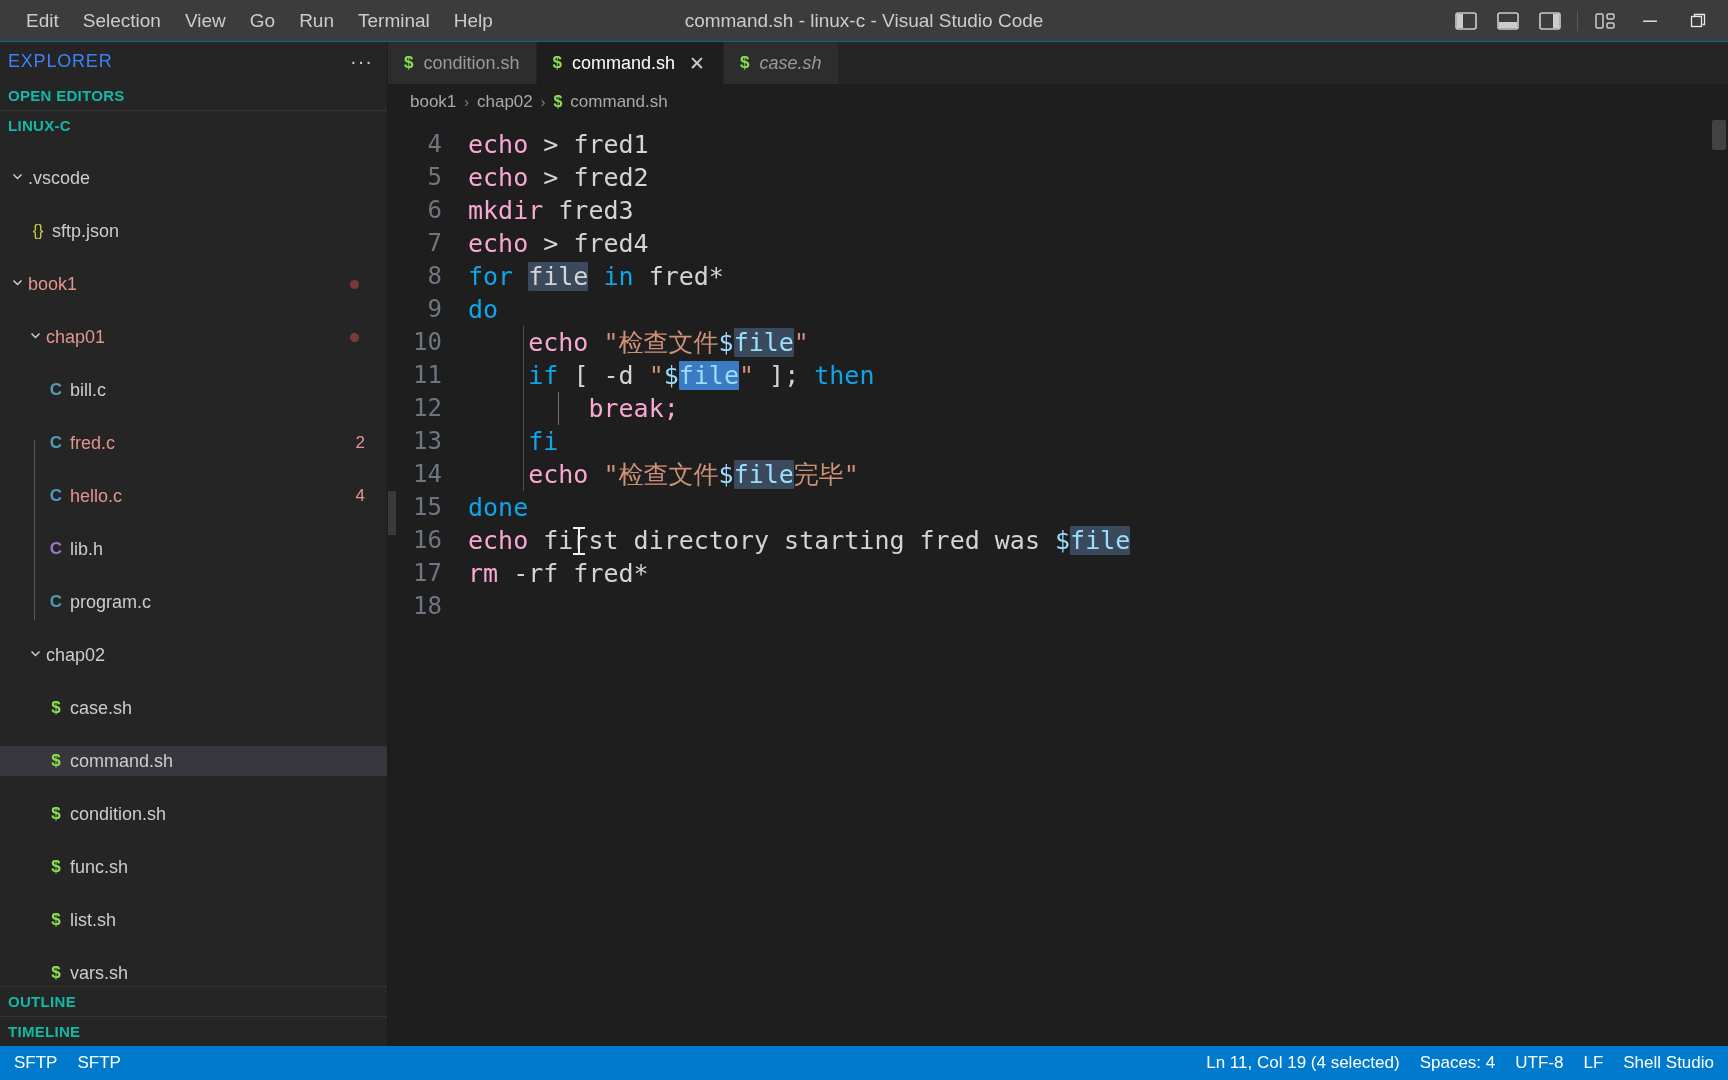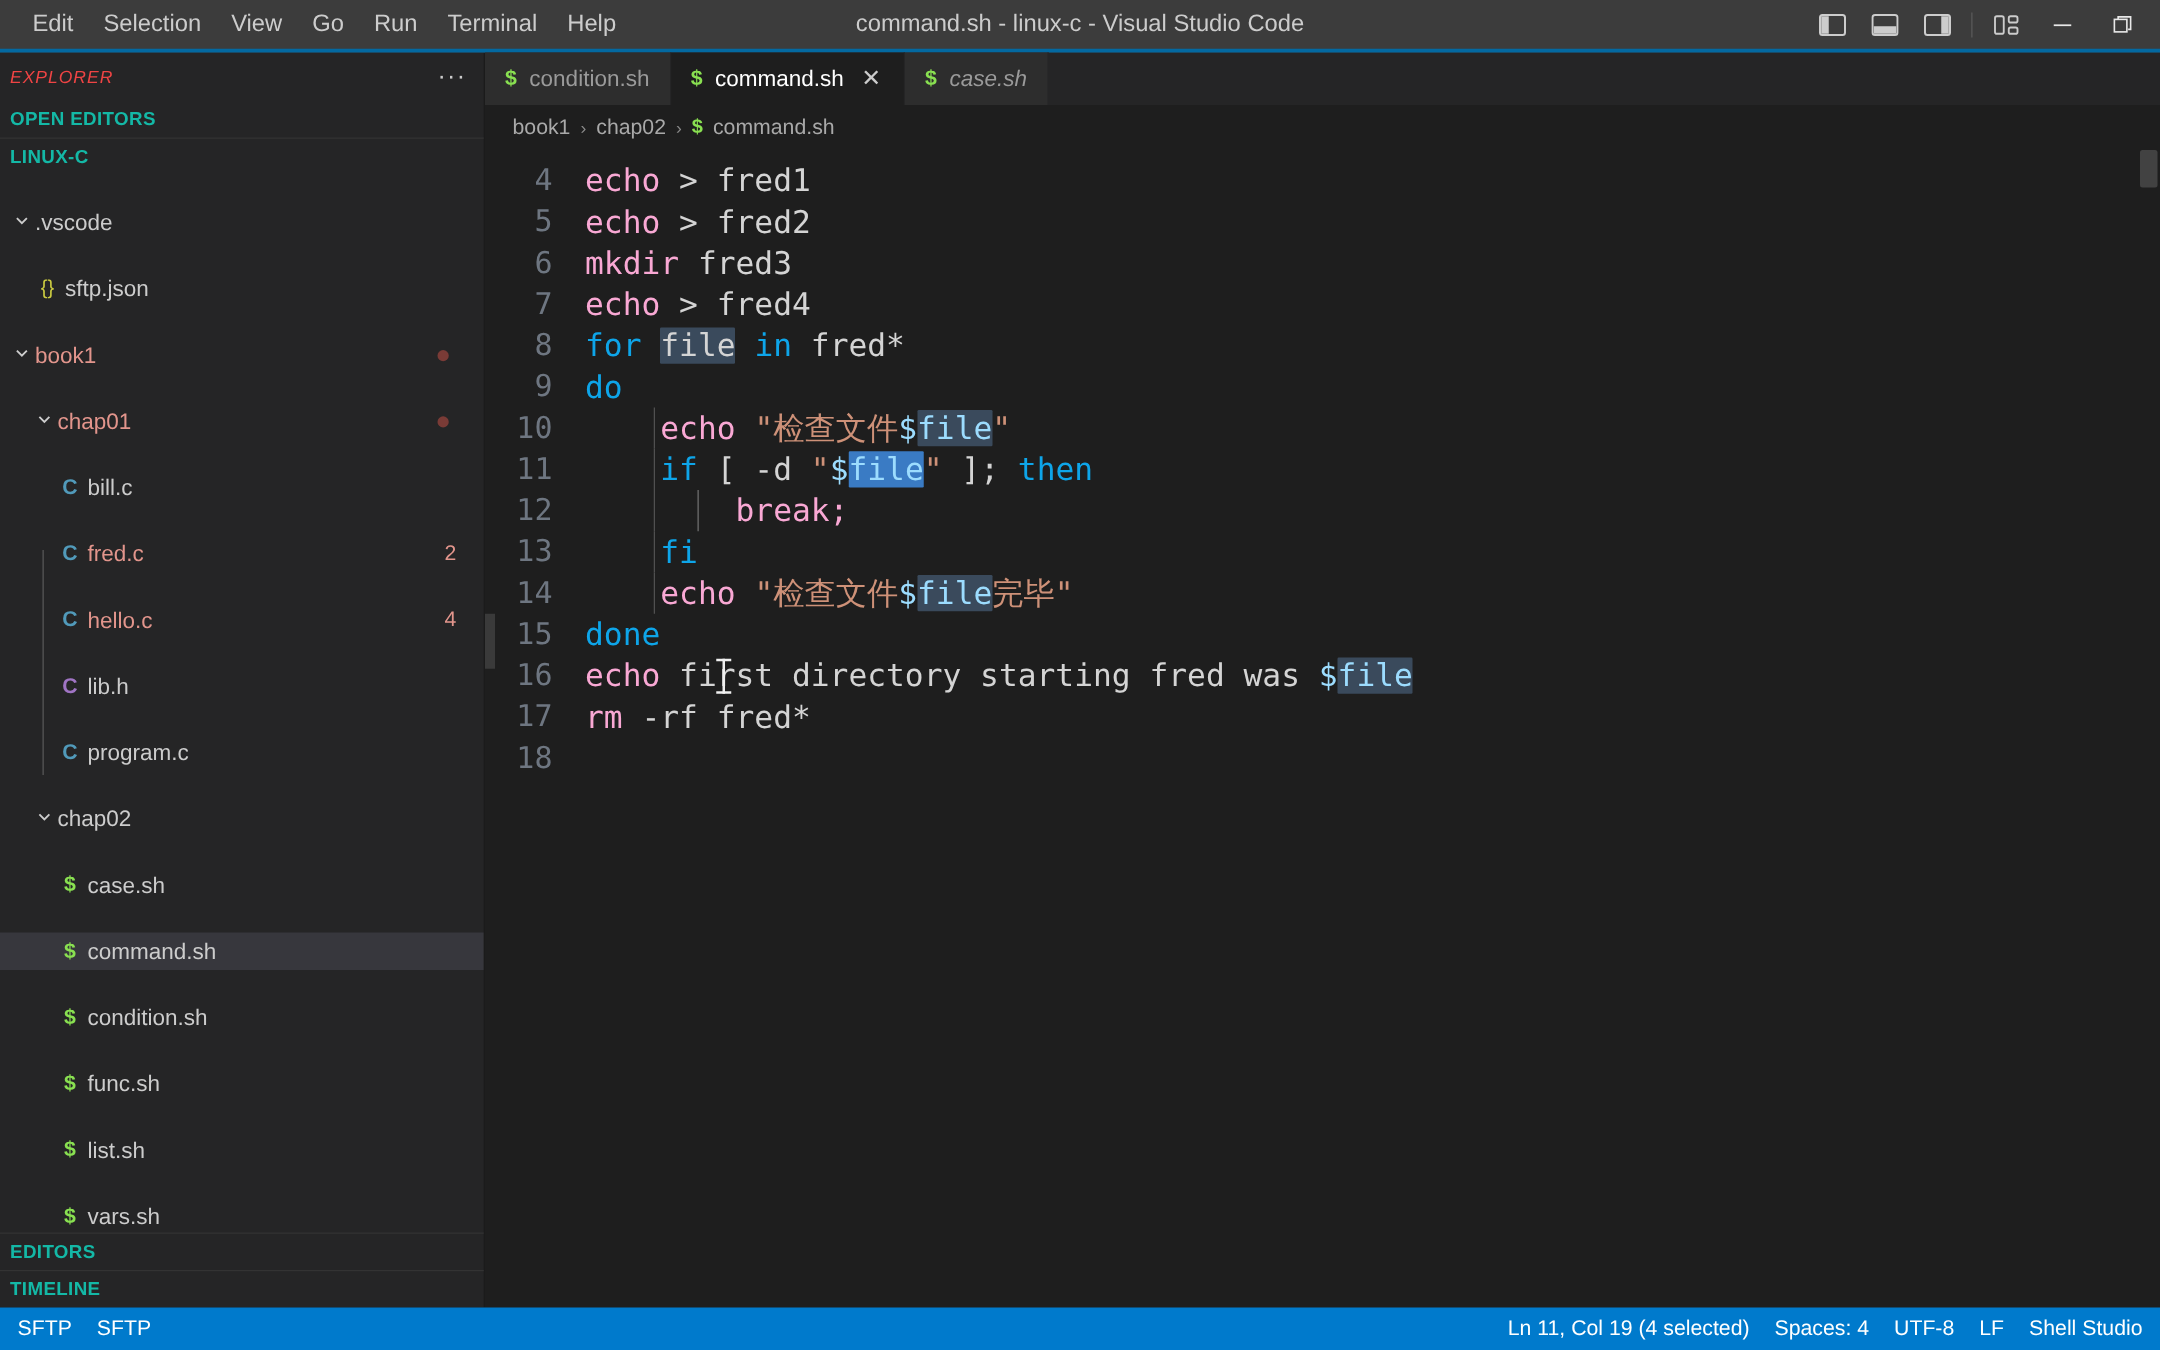--- a/index.html
+++ b/index.html
@@ -8,21 +8,21 @@
     background: #1e1e1e; overflow: hidden;
     font-family: "Liberation Sans", sans-serif;
     -webkit-font-smoothing: antialiased;
   }
   .app { position: relative; width: 1728px; height: 1080px; display: flex; flex-direction: column; }
 
   
   .titlebar {
     height: 42px; background: #3c3c3c; flex: 0 0 42px;
     display: flex; align-items: center; position: relative;
-    border-bottom: 3px solid #0369a1;
+    border-bottom: 1px solid #0369a1;
   }
   .menubar { display: flex; align-items: center; height: 100%; padding-left: 14px; }
   .menu-item {
     color: #cccccc; font-size: 19px; padding: 4px 12px; line-height: 1;
     white-space: nowrap; cursor: default;
   }
   .title-center {
     position: absolute; left: 0; right: 0; text-align: center;
     color: #cccccc; font-size: 19px; pointer-events: none;
   }
@@ -40,21 +40,21 @@
   
   .sidebar {
     width: 388px; flex: 0 0 388px; background: #252526;
     display: flex; flex-direction: column; min-height: 0;
     border-right: 1px solid #1b1b1b;
   }
   .sb-header {
     height: 38px; display: flex; align-items: center; justify-content: space-between;
     padding: 0 14px 0 8px; flex: 0 0 38px;
   }
-  .sb-title { color: #ef4444; font-size: 14px; letter-spacing: .8px; font-style: italic; }
+  .sb-title { color: #3b82f6; font-size: 18px; letter-spacing: .8px; }
   .sb-dots { color: #cccccc; font-size: 20px; line-height: 10px; letter-spacing: 1px; cursor: default; }
 
   .section-head {
     height: 30px; display: flex; align-items: center; flex: 0 0 30px;
     color: #14b8a6; font-size: 15px; font-weight: bold; padding-left: 8px;
     letter-spacing: .3px; cursor: default;
   }
   .section-head.bordered { border-top: 1px solid #333333; }
 
   .tree { flex: 1 1 auto; overflow: hidden; position: relative; }
@@ -324,21 +324,21 @@
           </div>
           <div class="row">
             <span style="width: 8px; flex: 0 0 8px;"></span>
             <span class="fi md-blue">ⓘ</span>
             <span class="label">EDITORS.md</span>
           </div>
           <div class="guide" style="left: 34px; top: 300px; height: 180px; bottom: auto;"></div>
         </div>
 
       <div class="sb-bottom">
-        <div class="section-head">EDITORS</div>
+        <div class="section-head">OUTLINE</div>
         <div class="section-head">TIMELINE</div>
       </div>
     </div>
 
     <div class="editor-area">
 
       <div class="tabbar" id="tabbar">
           <div class="tab">
             <span class="tab-icon">$</span>
             <span class="tab-label">condition.sh</span>

